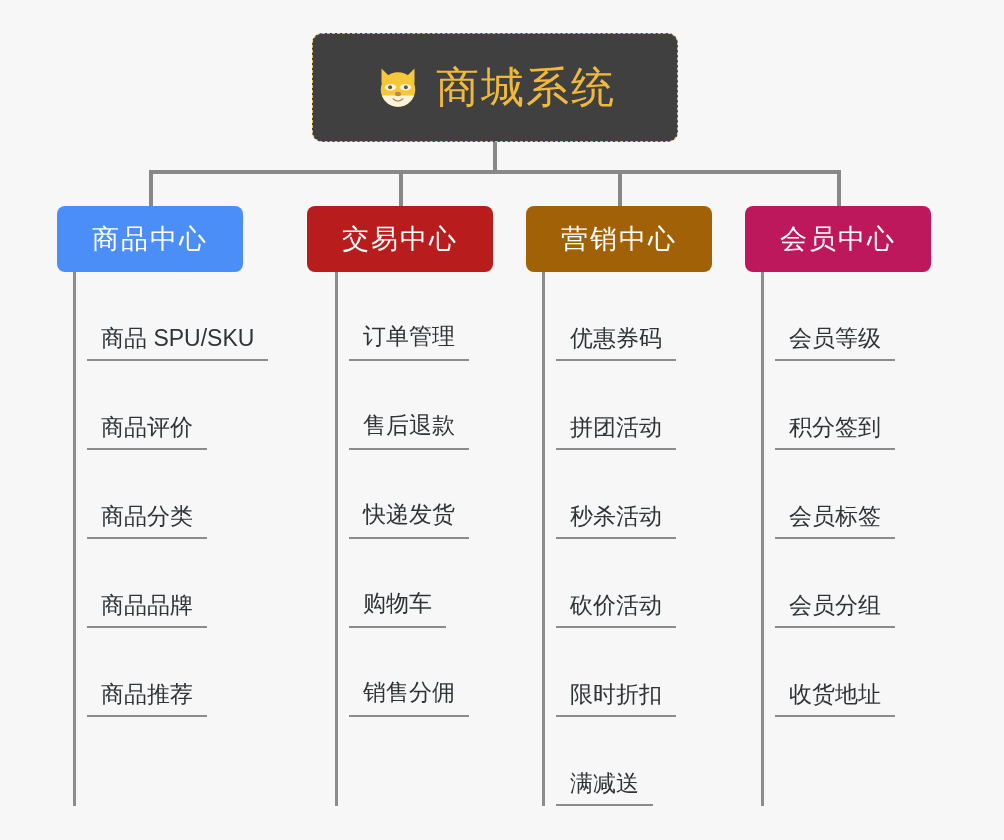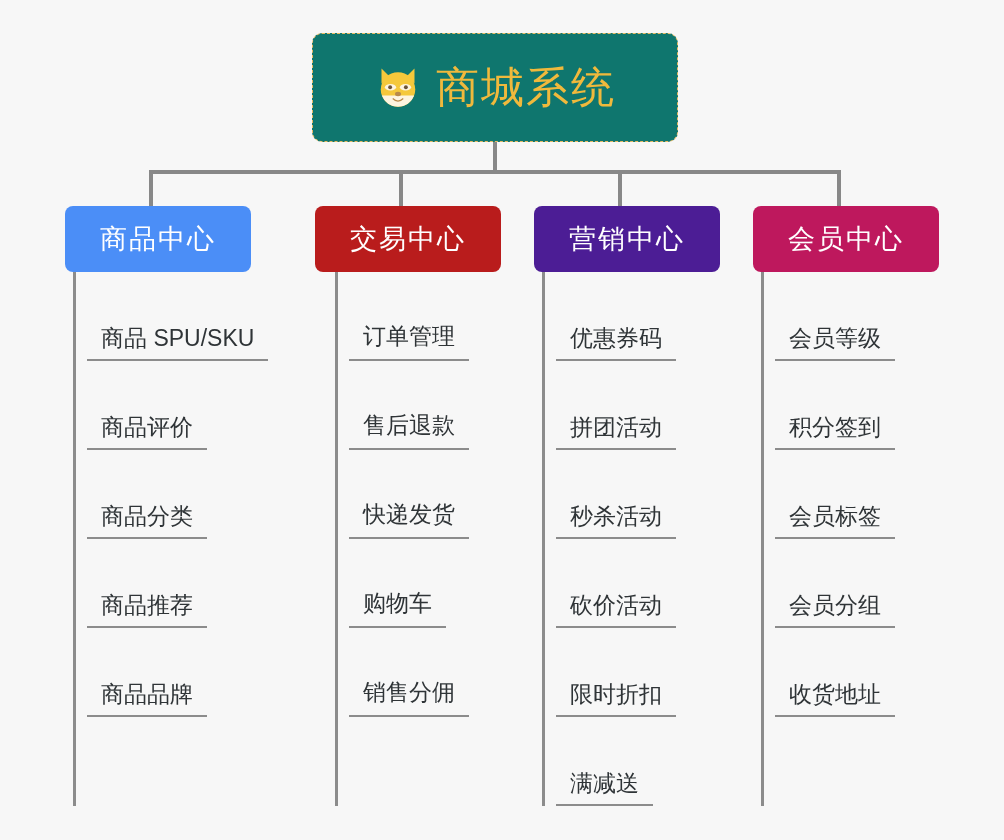--- a/index.html
+++ b/index.html
@@ -20,21 +20,21 @@
   }
 
   
   .root-node {
     position: absolute;
     left: 312px;
     top: 33px;
     width: 366px;
     height: 109px;
     box-sizing: border-box;
-    background: #0f766e;
+    background: #404040;
     border: 1px dashed #e8bb63;
     border-radius: 10px;
     display: flex;
     align-items: center;
     justify-content: center;
     gap: 14px;
   }
   .root-emoji {
     width: 48px;
     height: 48px;
@@ -75,21 +75,20 @@
   
   .branch {
     position: absolute;
     top: 206px;
     height: 66px;
     box-sizing: border-box;
     border-radius: 8px;
     display: flex;
     align-items: center;
     justify-content: center;
-    margin-left: 8px;
   }
   .branch-label {
     color: #ffffff;
     font-size: 27px;
     line-height: 1;
     letter-spacing: 2px;
     white-space: nowrap;
   }
 
   
@@ -158,24 +157,24 @@
         <div class="leaf">
           <span class="leaf-text">商品 SPU/SKU</span>
         </div>
         <div class="leaf">
           <span class="leaf-text">商品评价</span>
         </div>
         <div class="leaf">
           <span class="leaf-text">商品分类</span>
         </div>
         <div class="leaf">
+          <span class="leaf-text">商品品牌</span>
+        </div>
+        <div class="leaf">
           <span class="leaf-text">商品推荐</span>
-        </div>
-        <div class="leaf">
-          <span class="leaf-text">商品品牌</span>
         </div>
       </div>
       <div class="conn conn-drop" style="left: 399px; background: rgb(136, 136, 136);"></div>
       <div class="branch" style="left: 307px; width: 186px; background: #b91c1c;">
         <span class="branch-label">交易中心</span>
       </div>
       <div class="leaf-col" style="left: 335px; font-family: Liberation Mono, monospace;">
         <div class="leaf-spine" style="height: 534px; background: rgb(140, 140, 140);"></div>
         <div class="leaf">
           <span class="leaf-text">订单管理</span>
@@ -187,21 +186,21 @@
           <span class="leaf-text">快递发货</span>
         </div>
         <div class="leaf">
           <span class="leaf-text">购物车</span>
         </div>
         <div class="leaf">
           <span class="leaf-text">销售分佣</span>
         </div>
       </div>
       <div class="conn conn-drop" style="left: 618px; background: rgb(136, 136, 136);"></div>
-      <div class="branch" style="left: 526px; width: 186px; background: #4c1d95;">
+      <div class="branch" style="left: 526px; width: 186px; background: #a16207;">
         <span class="branch-label">营销中心</span>
       </div>
       <div class="leaf-col" style="left: 542px;">
         <div class="leaf-spine" style="height: 534px; background: rgb(140, 140, 140);"></div>
         <div class="leaf">
           <span class="leaf-text">优惠券码</span>
         </div>
         <div class="leaf">
           <span class="leaf-text">拼团活动</span>
         </div>

